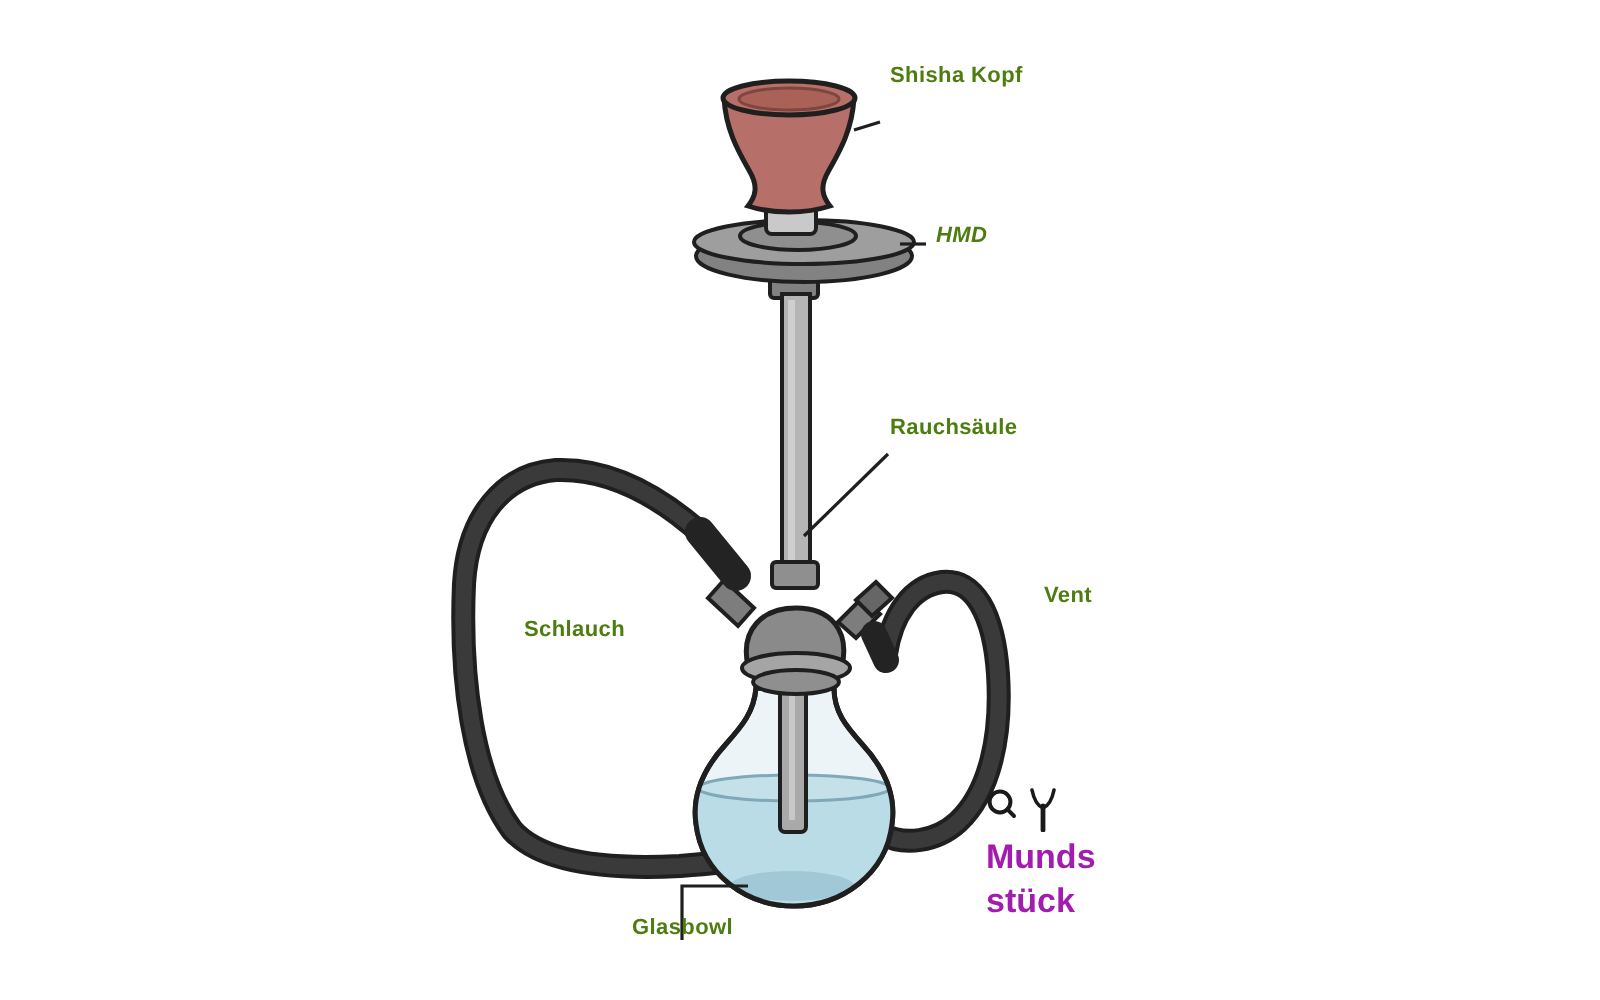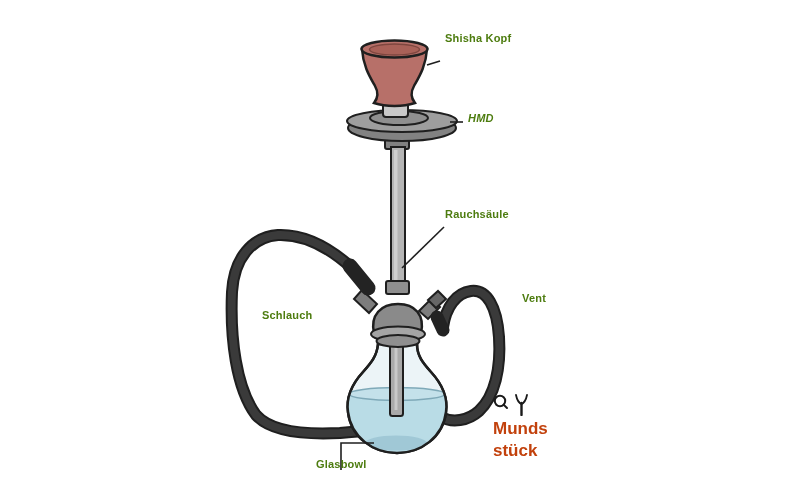--- a/index.html
+++ b/index.html
@@ -7,21 +7,21 @@
     position:relative;width:800px;height:500px;background:#ffffff;
     font-family:"Liberation Sans",sans-serif;overflow:hidden;
   }
   .illustration{position:absolute;left:0;top:0;}
   .label{
     position:absolute;font-size:11px;font-weight:600;color:#4d7c0f;
     letter-spacing:.2px;white-space:nowrap;line-height:1.2;
   }
   .mund-block{position:absolute;left:493px;top:394px;}
   .mund-icons{display:flex;align-items:flex-start;gap:4px;height:24px;}
-  .mund-line{display:block;font-size:17px;font-weight:600;color:#c2410c;line-height:22px;}
+  .mund-line{display:block;font-size:17px;font-weight:600;color:#a21caf;line-height:22px;}
 </style>
 </head>
 <body>
 
 <div class="stage">
 
   <svg class="illustration" width="800" height="500" viewBox="0 0 800 500">
 
     <g>
       <path fill="none" stroke-width="12" stroke-linecap="round" d="M 352 268 C 330 248 305 234 278 235 C 252 237 234 258 232 292 C 230 338 236 388 256 415 C 270 431 302 435 340 433 C 352 432 364 431 374 430" stroke="#1f1f1f"></path>

